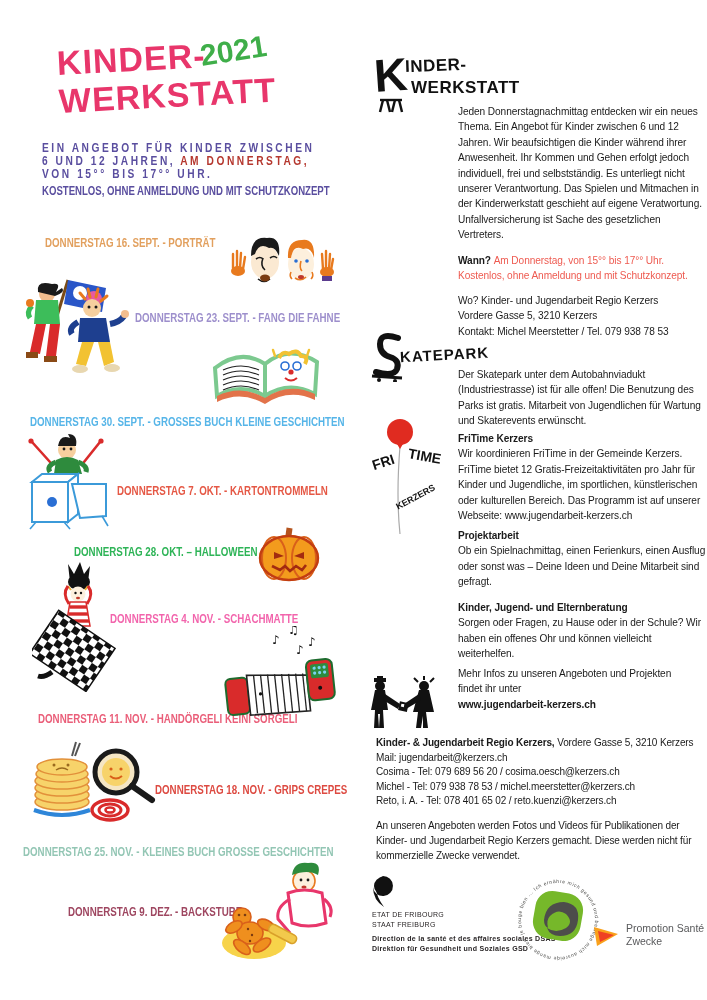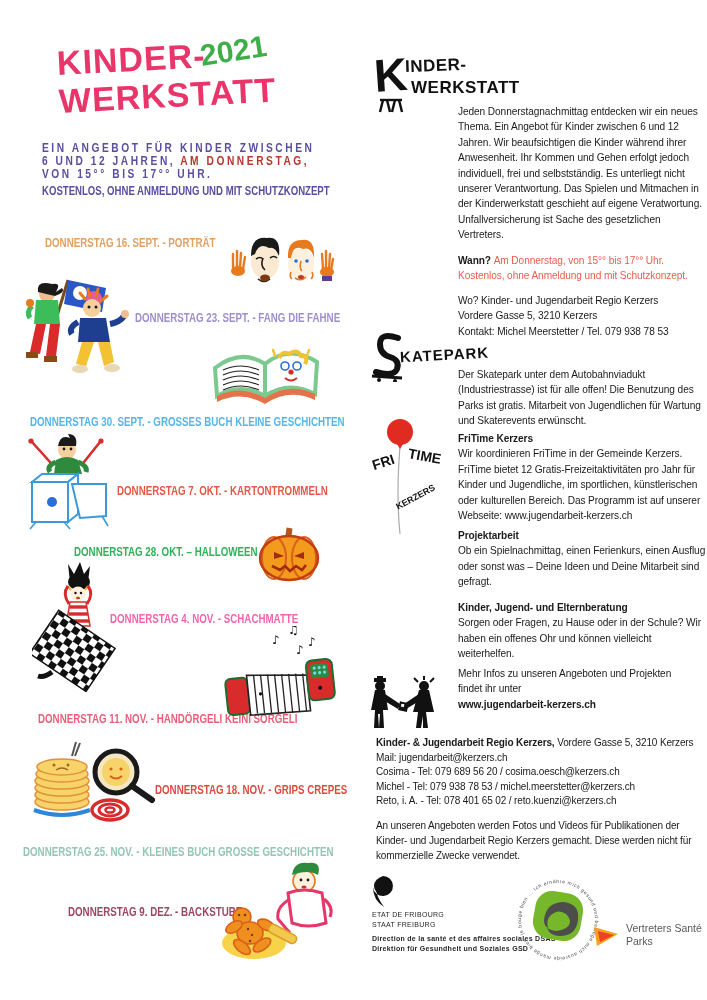--- a/index.html
+++ b/index.html
@@ -440,15 +440,15 @@
   <text font-size="5" fill="#4d4d4b" letter-spacing="0.6">
     <textPath href="#ringPath">je mange bien, je bouge bien ... Ich ernähre mich gesund und bewege mich ausreichend</textPath>
   </text>
 </svg>
 
 <svg class="abs" style="left:592px;top:922px" width="28" height="26" viewBox="0 0 28 26">
   <polygon points="2,5 26,12 5,24" fill="#f9a11b"></polygon>
   <polygon points="6,9 22,13 8,20" fill="#ef4123"></polygon>
 </svg>
 <div class="abs promotion" style="left:626px;top:922px">
-  <div>Vertreters Santé</div>
-  <div>Parks</div>
+  <div>Promotion Santé</div>
+  <div>Zwecke</div>
 </div>
 
 </body></html>

